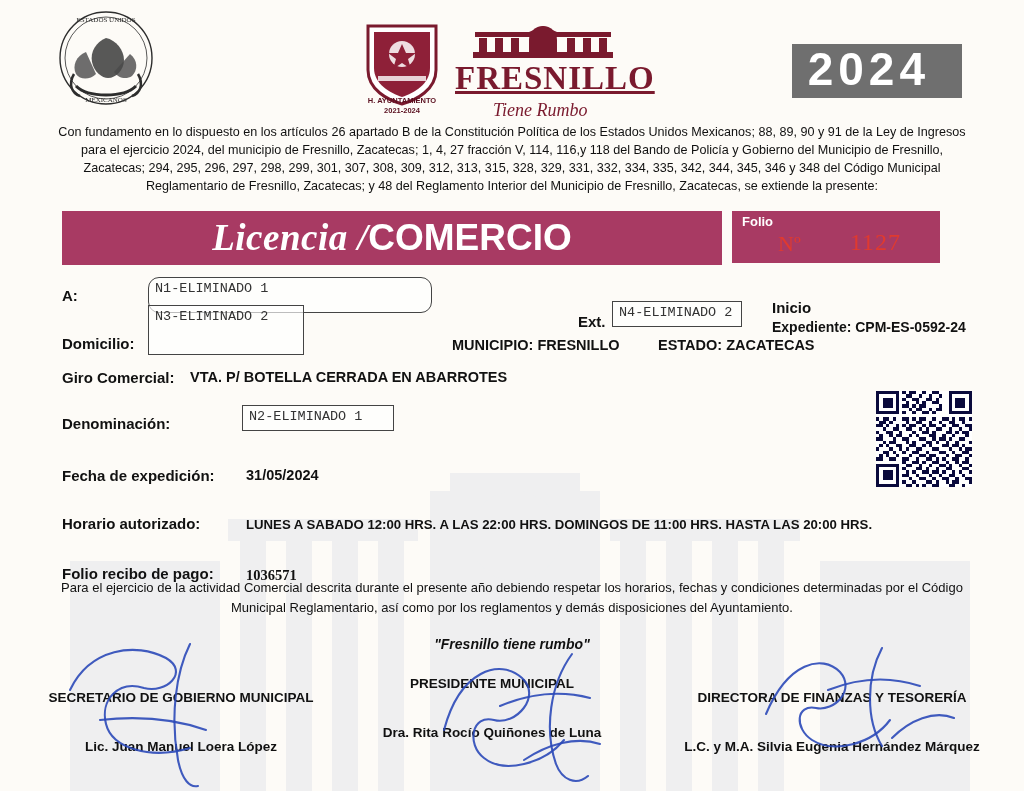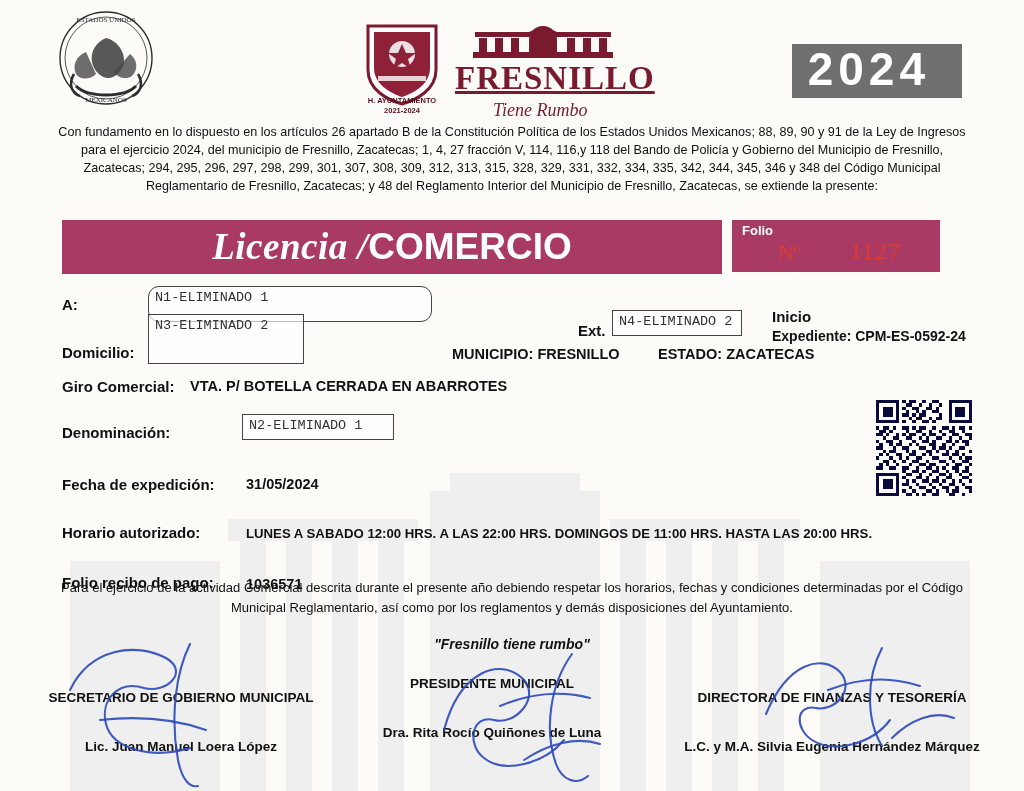--- a/index.html
+++ b/index.html
@@ -48,21 +48,21 @@
     line-height:1;
   }
 
   
   .legal{
     margin:4px 54px 0 54px;
     font-size:12.6px;line-height:1.42;text-align:center;color:#111;
   }
 
   
-  .band-row{position:relative;margin-top:24px;height:56px;}
+  .band-row{position:relative;margin-top:15px;height:56px;}
   .title-band{
     position:absolute;left:62px;top:0;width:660px;height:54px;
     background:#a83a63;
     display:flex;align-items:center;justify-content:center;
   }
   .title-band .t1{
     color:#fff;font-size:37px;font-style:italic;font-weight:bold;
     font-family:"Liberation Serif", serif;letter-spacing:.5px;
   }
   .title-band .t2{
@@ -224,21 +224,21 @@
     <div class="lbl" style="left:62px;top:142px;">Denominación:</div>
     <div class="boxfield" style="left:242px;top:132px;width:152px;height:26px;">N2-ELIMINADO 1</div>
 
     <div class="lbl" style="left:62px;top:194px;">Fecha de expedición:</div>
     <div class="val" style="left:246px;top:194px;">31/05/2024</div>
 
     <div class="lbl" style="left:62px;top:242px;">Horario autorizado:</div>
     <div class="val" style="left:246px;top:244px;font-size:13.2px;">LUNES A SABADO 12:00 HRS. A LAS 22:00 HRS. DOMINGOS DE 11:00 HRS. HASTA LAS 20:00 HRS.</div>
 
     <div class="lbl" style="left:62px;top:292px;">Folio recibo de pago:</div>
-    <div class="val" style="left:246px;top:294px;">1036571</div>
+    <div class="val" style="left:246px;top:294px;font-family:Liberation Serif, serif;">1036571</div>
 
     <svg class="qr" viewBox="0 0 29 29">
       <rect width="29" height="29" fill="#ffffff"></rect>
       <g fill="#0a0a3c">
         <rect x="0" y="0" width="7" height="1"></rect>
           <rect x="0" y="6" width="7" height="1"></rect>
         <rect x="0" y="0" width="1" height="7"></rect>
           <rect x="6" y="0" width="1" height="7"></rect>
         <rect x="2" y="2" width="3" height="3"></rect>
         <rect x="22" y="0" width="7" height="1"></rect>

